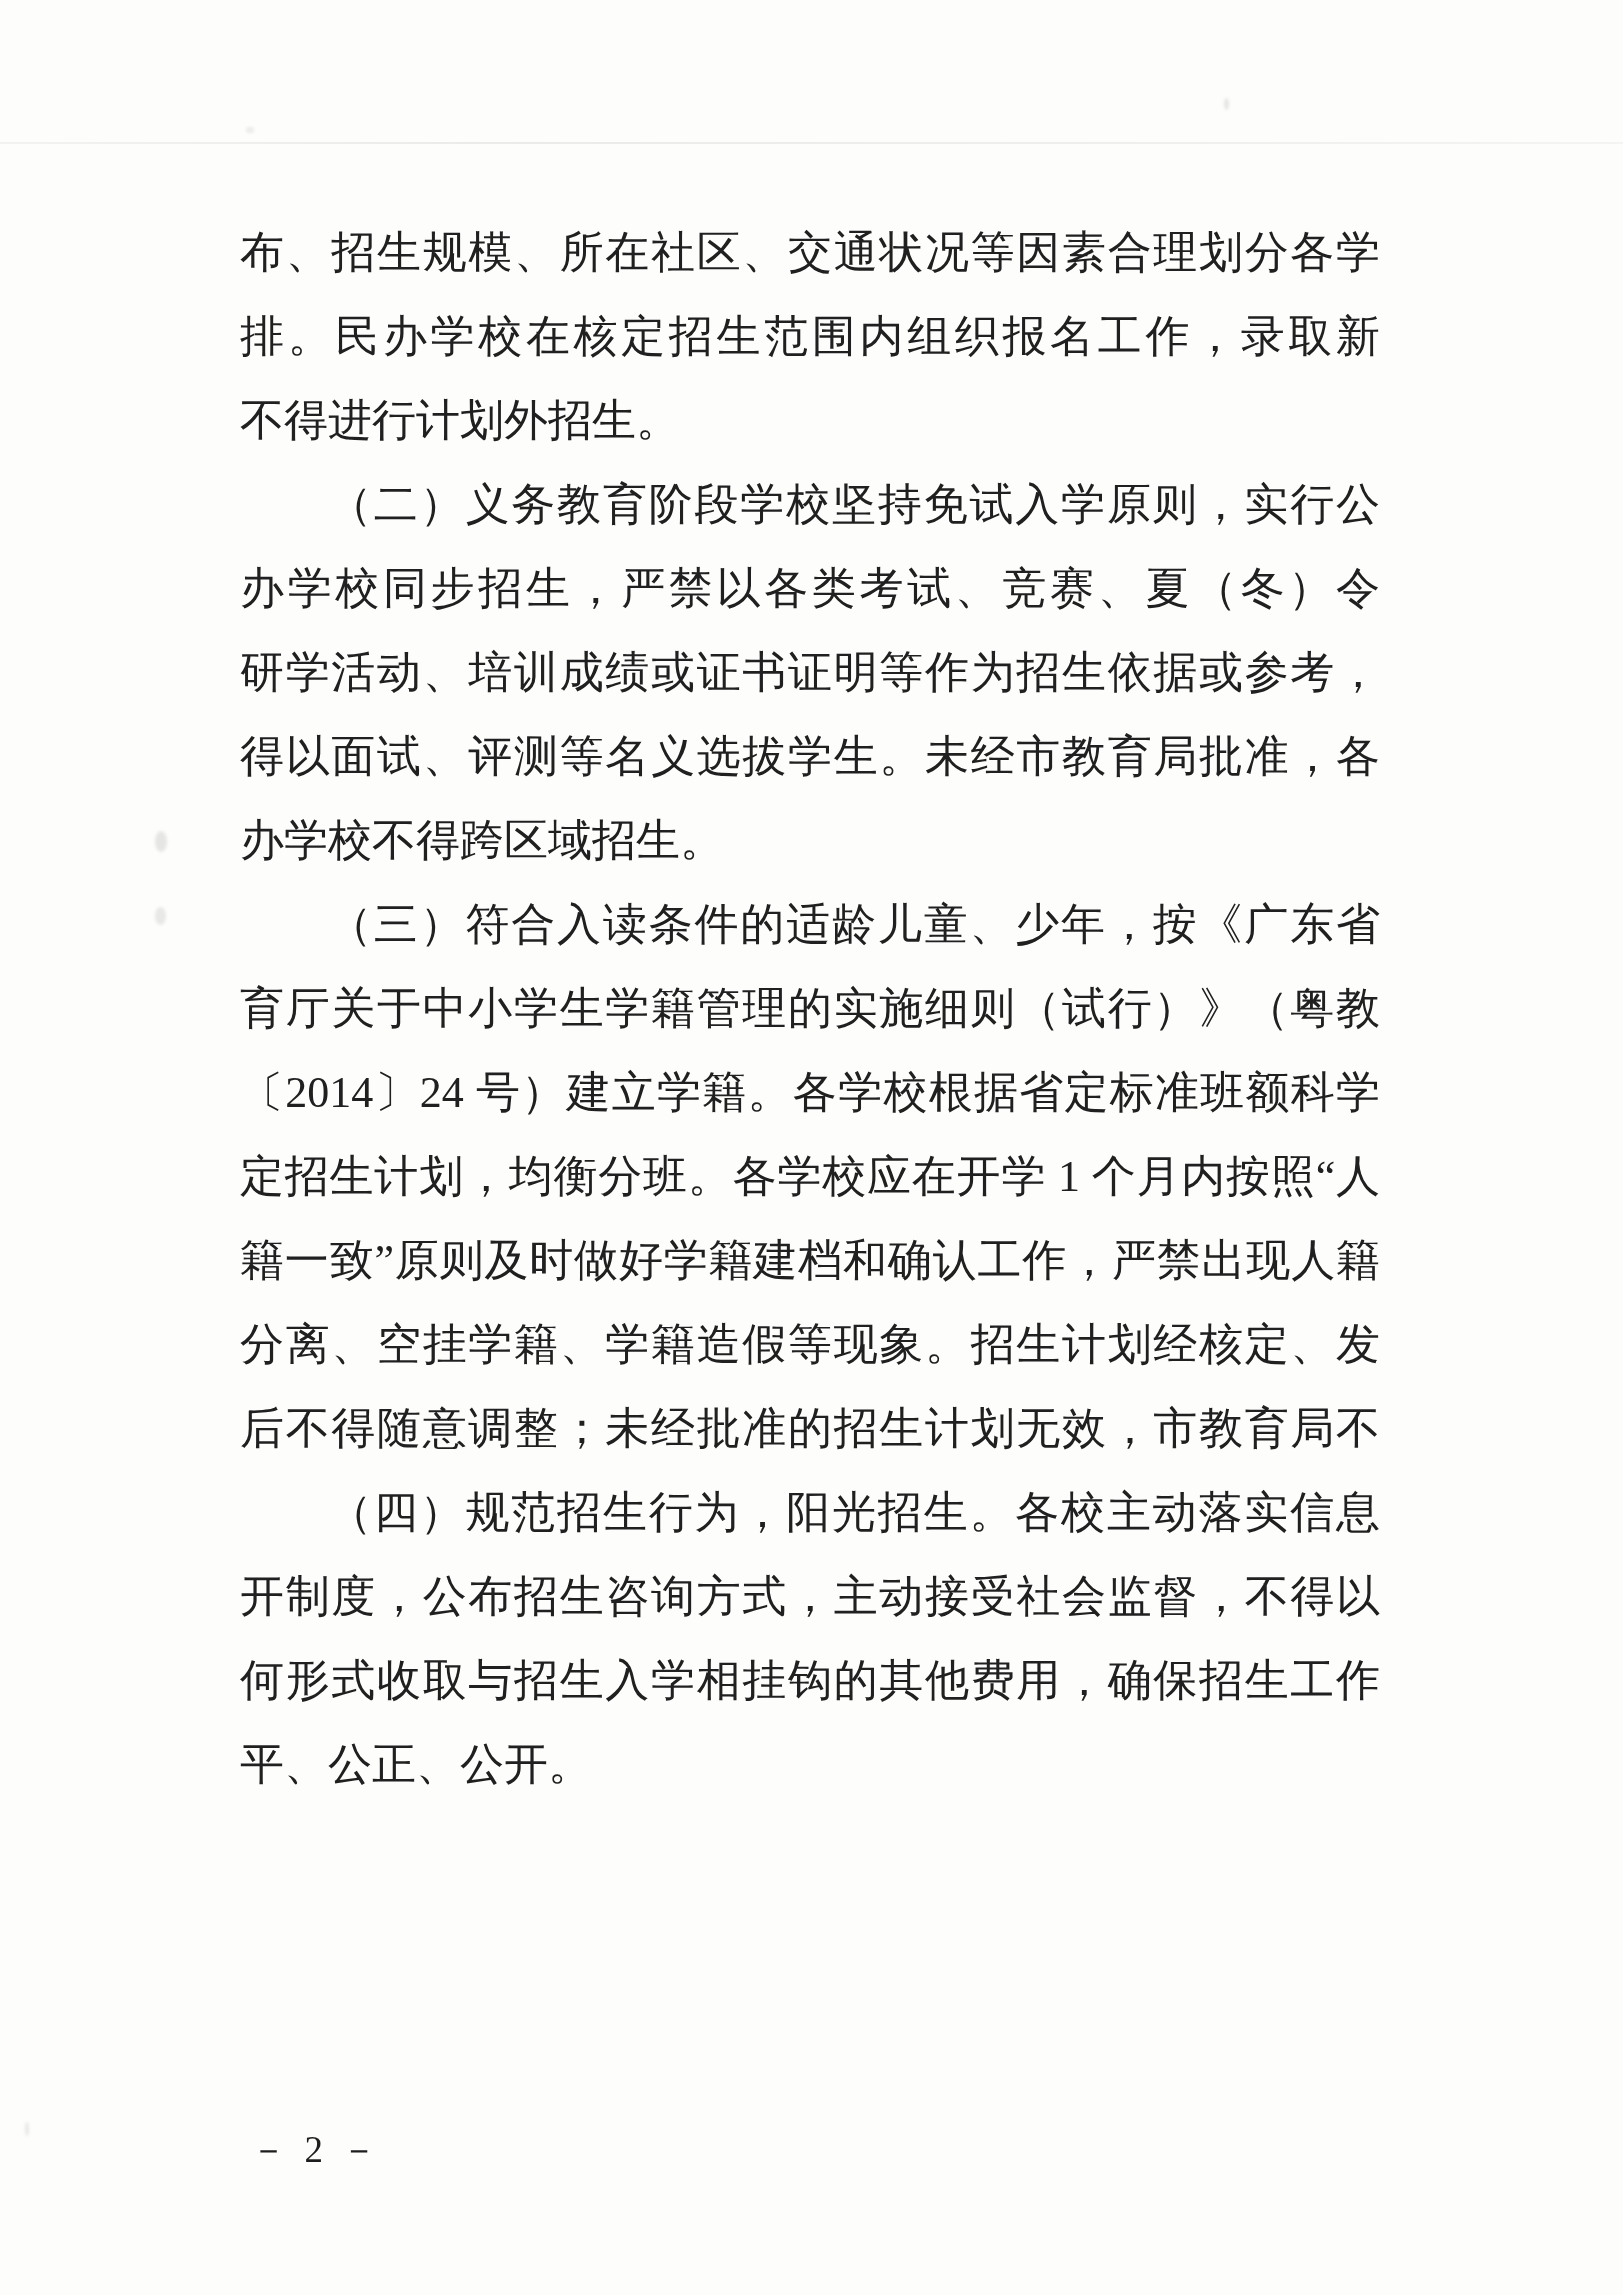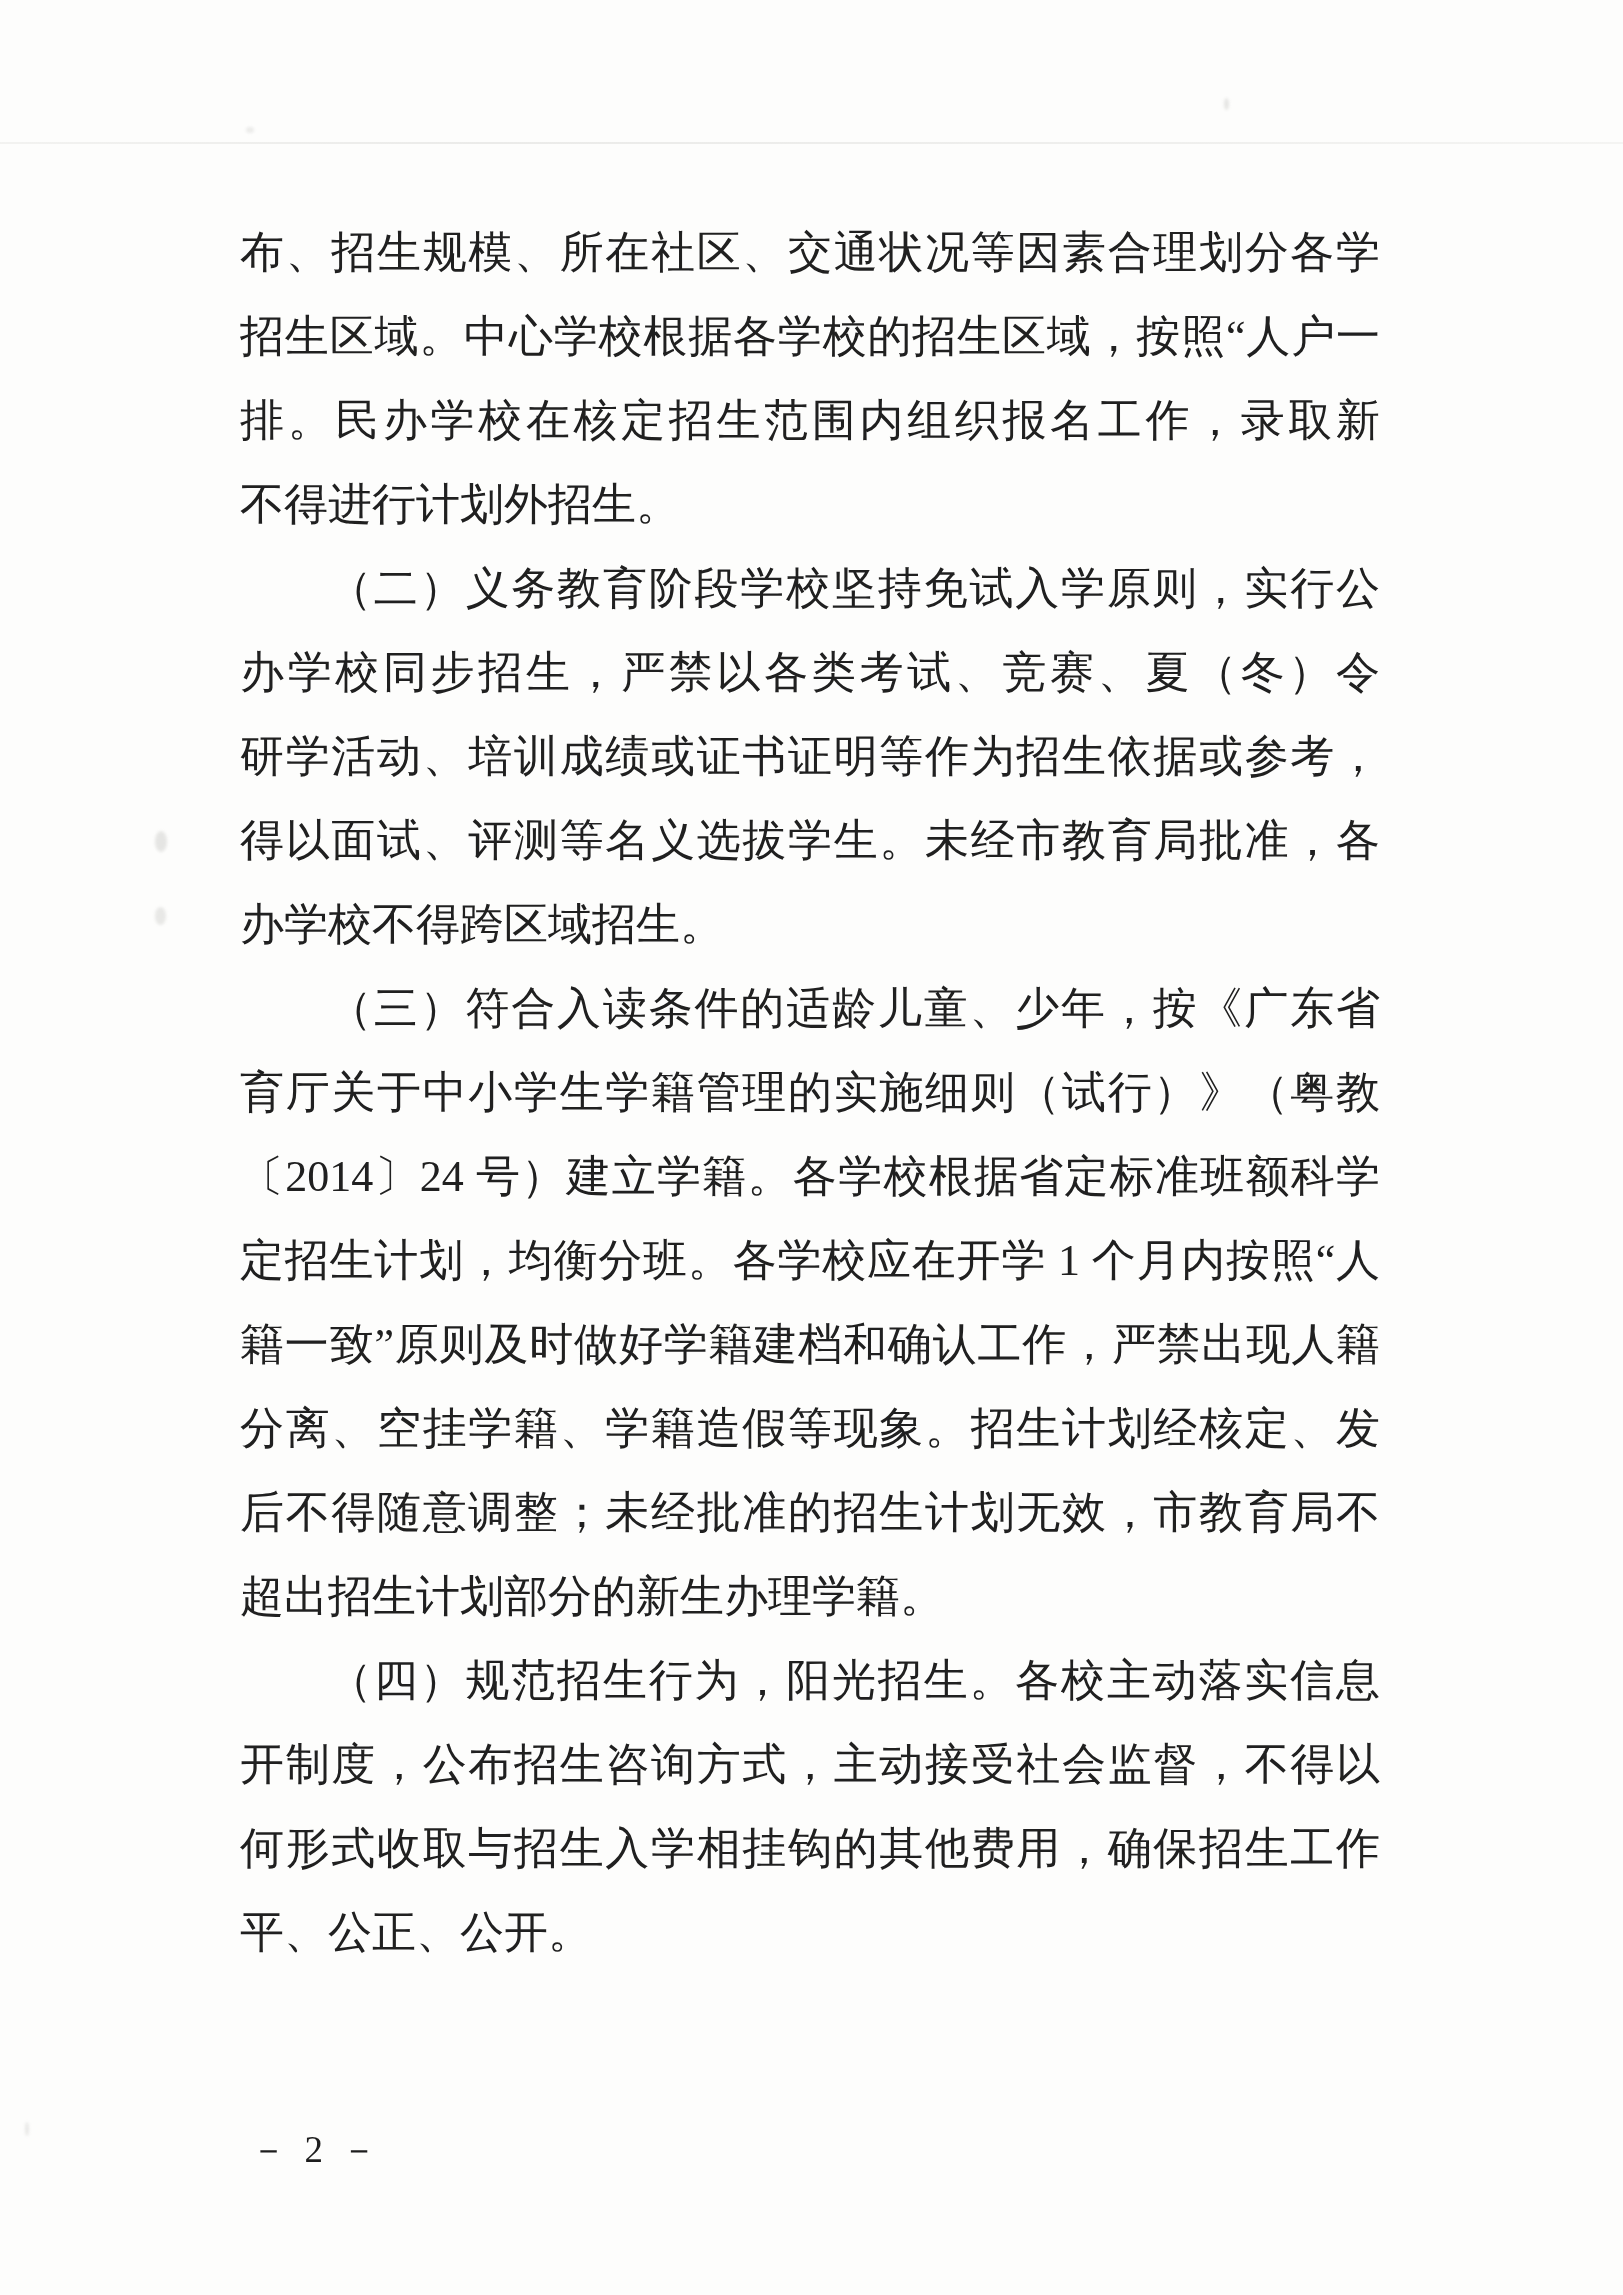--- a/index.html
+++ b/index.html
@@ -79,42 +79,40 @@
   <div class="speck s1"></div>
   <div class="speck s2"></div>
   <div class="speck s3"></div>
   <div class="speck s4"></div>
   <div class="speck s5"></div>
 
   <div class="text-block">
 
     <div class="para">
       <div class="line">布、招生规模、所在社区、交通状况等因素合理划分各学校</div>
-      <div class="line">招生区域。中心学校根据各学校的招生区域，按照“人户一</div>
       <div class="line">排。民办学校在核定招生范围内组织报名工作，录取新生，</div>
       <div class="line last">不得进行计划外招生。</div>
     </div>
 
     <div class="para">
       <div class="line first">（二）义务教育阶段学校坚持免试入学原则，实行公民</div>
       <div class="line">办学校同步招生，严禁以各类考试、竞赛、夏（冬）令营、</div>
       <div class="line">研学活动、培训成绩或证书证明等作为招生依据或参考，不</div>
       <div class="line">得以面试、评测等名义选拔学生。未经市教育局批准，各公</div>
       <div class="line last">办学校不得跨区域招生。</div>
     </div>
 
     <div class="para">
       <div class="line first">（三）符合入读条件的适龄儿童、少年，按《广东省教</div>
       <div class="line">育厅关于中小学生学籍管理的实施细则（试行）》（粤教基</div>
       <div class="line">〔2014〕24 号）建立学籍。各学校根据省定标准班额科学制</div>
       <div class="line">定招生计划，均衡分班。各学校应在开学 1 个月内按照“人</div>
       <div class="line">籍一致”原则及时做好学籍建档和确认工作，严禁出现人籍</div>
       <div class="line">分离、空挂学籍、学籍造假等现象。招生计划经核定、发布</div>
       <div class="line">后不得随意调整；未经批准的招生计划无效，市教育局不为</div>
-      <div class="line last">超出招生计划部分的新生办理学籍。</div>
     </div>
 
     <div class="para">
       <div class="line first">（四）规范招生行为，阳光招生。各校主动落实信息公</div>
       <div class="line">开制度，公布招生咨询方式，主动接受社会监督，不得以任</div>
       <div class="line">何形式收取与招生入学相挂钩的其他费用，确保招生工作公</div>
       <div class="line last">平、公正、公开。</div>
     </div>
 
   </div>

